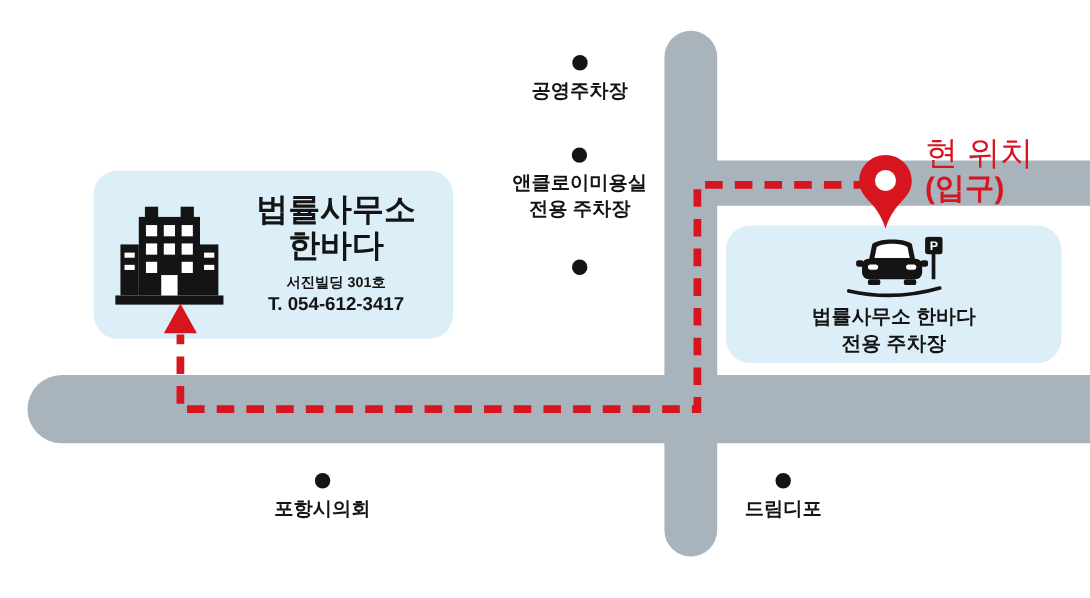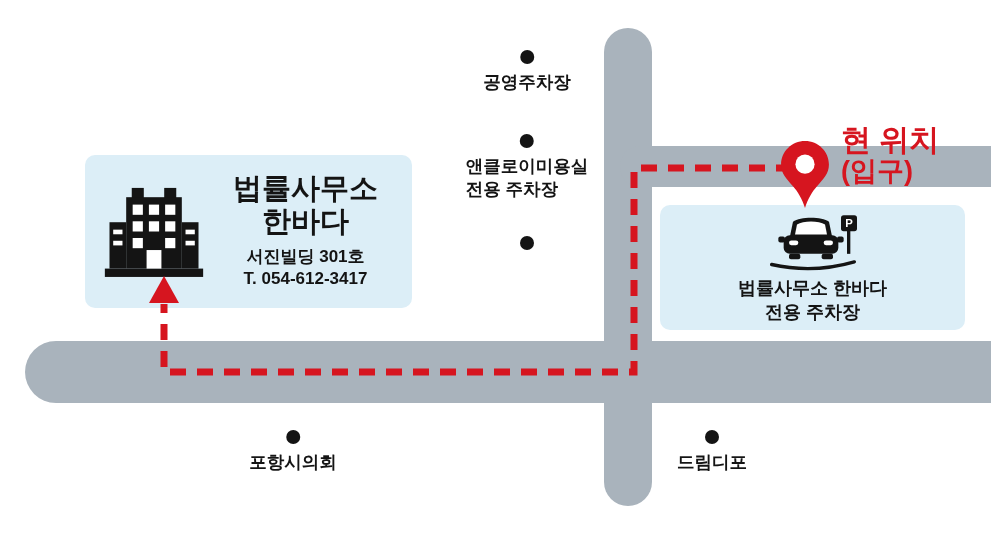--- a/index.html
+++ b/index.html
@@ -6,42 +6,42 @@
   .map{
     position:relative;width:991px;height:544px;background:#ffffff;overflow:hidden;
     font-family:"Liberation Sans","DejaVu Sans",sans-serif;color:var(--ink,#141414);
   }
   
   .road{position:absolute;background:var(--road,#a9b3bc);z-index:1;}
   .road-vertical{left:604px;top:28px;width:48px;height:478px;border-radius:24px;}
   .road-horizontal{left:25px;top:341px;width:966px;height:62px;border-radius:31px 0 0 31px;}
   .road-topright{left:620px;top:146px;width:371px;height:41px;border-radius:20px 0 0 20px;}
   
-  .info-box{position:absolute;background:var(--highlight-box,#dceef7);border-radius:10px;z-index:2;}
+  .info-box{position:absolute;background:var(--highlight-box,#dceef7);border-radius:22px;z-index:2;}
   .office-box{left:85px;top:155px;width:327px;height:153px;display:flex;align-items:center;padding:0 6px 0 18px;box-sizing:border-box;}
   .office-text{flex:1;text-align:center;}
   .office-title{font-size:29px;font-weight:800;line-height:1.12;white-space:pre-line;margin-bottom:9px;}
-  .office-address{font-size:17px;font-weight:700;line-height:1.3;}
+  .office-address{font-size:13px;font-weight:700;line-height:1.3;}
   .office-phone{font-size:17px;font-weight:700;line-height:1.3;}
   .parking-box{left:660px;top:205px;width:305px;height:125px;display:flex;flex-direction:column;align-items:center;justify-content:center;padding-top:4px;box-sizing:border-box;}
   .parking-label{font-size:18px;font-weight:800;text-align:center;white-space:pre-line;line-height:1.3;margin-top:3px;}
   .icon{display:inline-flex;line-height:0;}
   
   .route{position:absolute;left:0;top:0;z-index:3;pointer-events:none;}
   .route-path{fill:none;stroke:var(--route-red,#d6151f);stroke-width:7;stroke-dasharray:16 11;}
   .route-arrow{fill:var(--route-red,#d6151f);}
   
   .pin{position:absolute;left:781px;top:141px;z-index:4;line-height:0;}
   .cur-loc{position:absolute;left:841px;top:124px;z-index:4;color:var(--route-red,#d6151f);}
-  .cur-title{font-size:30px;font-weight:700;line-height:1.05;}
+  .cur-title{font-size:30px;font-weight:400;line-height:1.05;}
   .cur-sub{font-size:27px;font-weight:700;line-height:1.15;}
   
   .landmark{position:absolute;transform:translateX(-50%);display:flex;flex-direction:column;align-items:center;gap:7px;z-index:2;}
   .dot{width:14px;height:14px;border-radius:50%;background:var(--ink,#141414);}
-  .lm-label{font-size:17.5px;font-weight:700;text-align:left;white-space:pre-line;line-height:1.3;}
+  .lm-label{font-size:17.5px;font-weight:700;text-align:center;white-space:pre-line;line-height:1.3;}
   .lm1{left:527px;top:50px;}
   .lm2{left:527px;top:134px;}
   .lm3{left:527px;top:236px;}
   .lm4{left:92px;top:430px;}
   .lm5{left:293px;top:430px;}
   .lm6{left:712px;top:430px;}
 </style>
 </head>
 <body>
 

